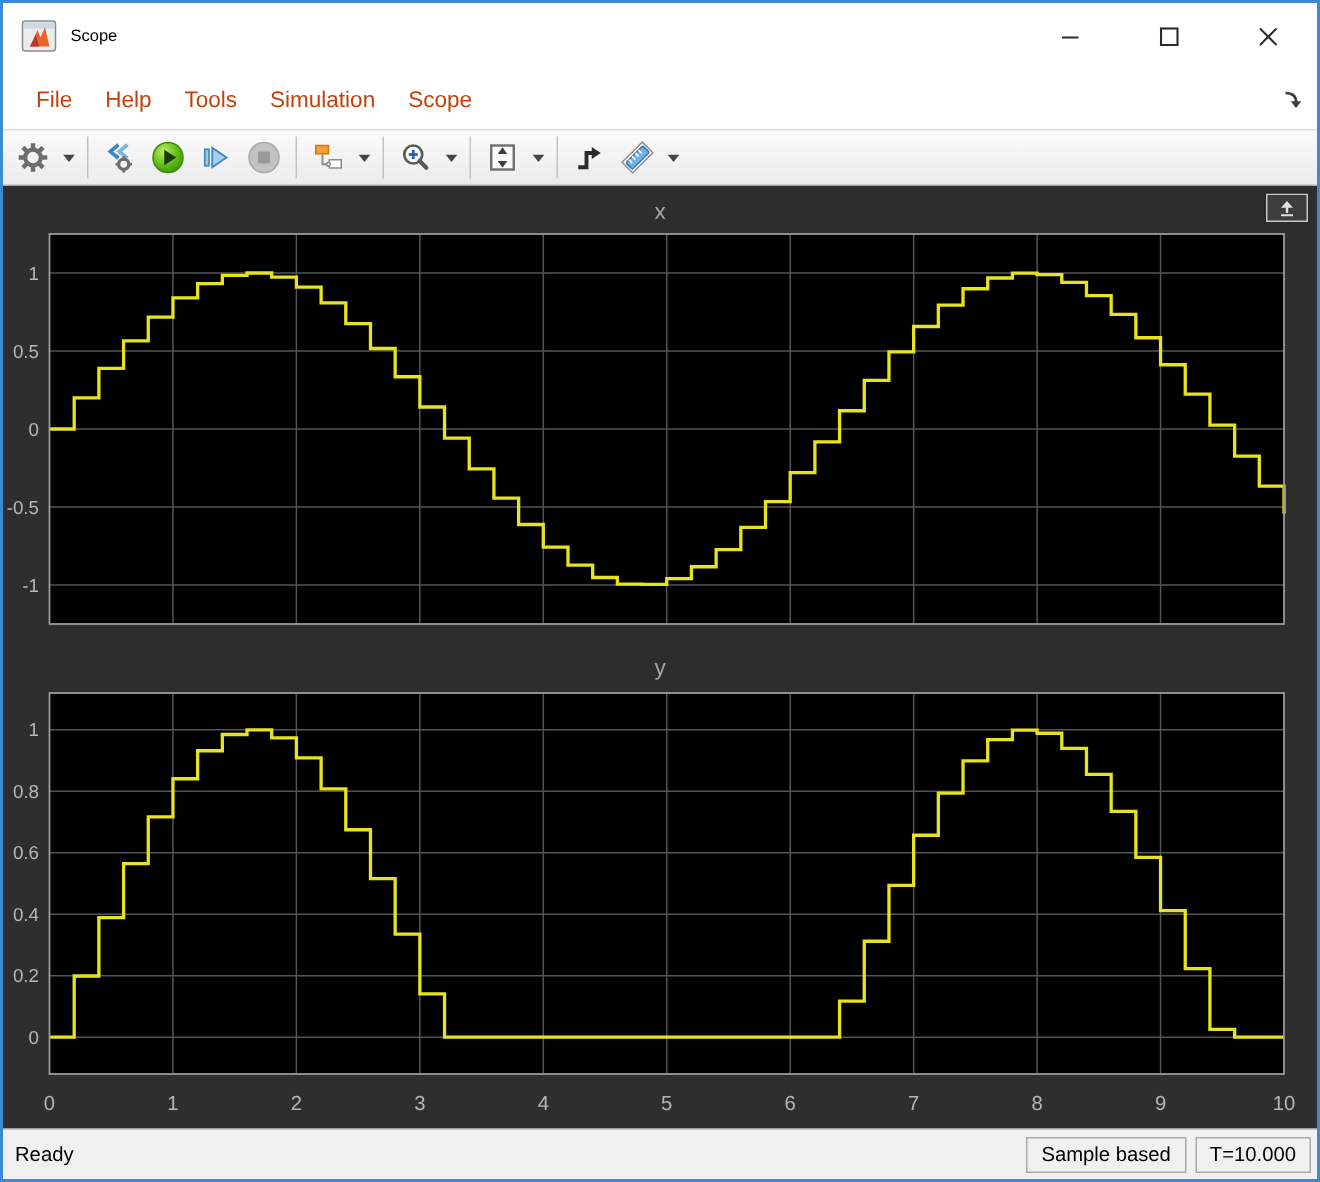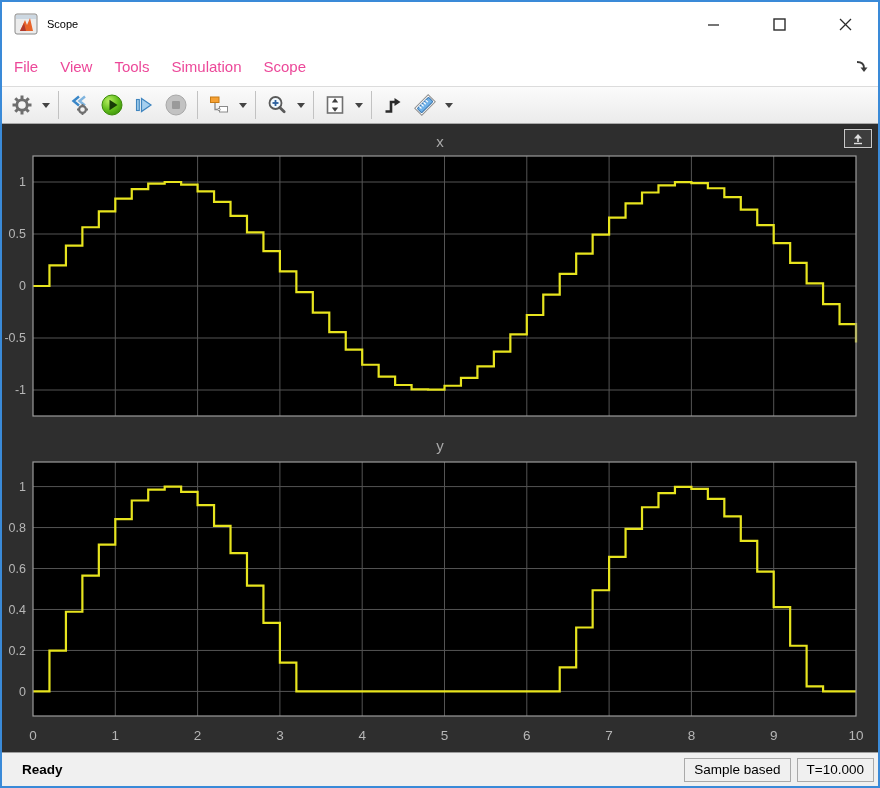--- a/index.html
+++ b/index.html
@@ -10,21 +10,21 @@
   .titlebar{position:absolute;top:0;left:0;right:0;height:44px;background:#fff;
     display:flex;align-items:center;padding-left:12px;box-sizing:border-box;}
   .app-icon{width:24px;height:24px;display:inline-block;}
   .win-title{font-size:11px;color:#000000;margin-left:9px;}
   .win-controls{margin-left:auto;display:flex;height:100%;}
   .win-btn{width:66px;height:100%;border:none;background:transparent;display:flex;
     align-items:center;justify-content:center;padding:0;cursor:default;}
 
   
   .menubar{position:absolute;top:44px;left:0;right:0;height:40px;background:#fff;
-    display:flex;align-items:center;padding-left:12px;box-sizing:border-box;font-size:15px;color:#ec4899;}
+    display:flex;align-items:center;padding-left:22px;box-sizing:border-box;font-size:15px;color:#c2410c;}
   .menu-item{margin-right:22px;cursor:default;}
   .dock-arrow{margin-left:auto;margin-right:8px;width:16px;height:16px;display:flex;align-items:center;justify-content:center;}
 
   
   .toolbar{position:absolute;top:84px;left:0;right:0;height:38px;box-sizing:border-box;
     background:linear-gradient(#fbfbfb,#ebebeb);border-top:1px solid #dcdcdc;border-bottom:1px solid #a9a9a9;
     display:flex;align-items:center;padding:0 4px;}
   .tbtn{width:32px;height:30px;border:none;background:transparent;display:flex;
     align-items:center;justify-content:center;padding:0;}
   .caret{width:15px;height:30px;border:none;background:transparent;display:flex;
@@ -37,21 +37,21 @@
   .chart-title.first{margin-top:8px;}
   .chart-title.second{margin-top:14px;}
   .chart-svg{display:block;}
   svg text{font-family:"Liberation Sans",sans-serif;}
   .expand-btn{position:absolute;top:5px;right:6px;width:26px;height:17px;background:#3d3d3d;
     border:1px solid #c9c9c9;outline:1px solid #2a2a2a;display:flex;align-items:center;justify-content:center;}
 
   
   .statusbar{position:absolute;bottom:0;left:0;right:0;height:34px;background:#f0f0f0;
     border-top:1px solid #9e9e9e;display:flex;align-items:center;box-sizing:border-box;font-size:13.5px;color:#000;}
-  .status-left{padding-left:20px;font-weight:bold;}
+  .status-left{padding-left:8px;}
   .status-panels{margin-left:auto;display:flex;align-items:flex-start;padding-right:4px;}
   .status-panel{height:22px;line-height:22px;padding:0 9px;border:1px solid #a9a9a9;
     background:#f0f0f0;margin-left:6px;white-space:nowrap;}
 </style>
 </head>
 <body>
 
 <div class="window">
 
   <div class="titlebar">
@@ -79,21 +79,21 @@
         <svg width="13" height="13">
           <line x1="1" y1="1" x2="12" y2="12" stroke="#2b2b2b" stroke-width="1.3"></line>
           <line x1="12" y1="1" x2="1" y2="12" stroke="#2b2b2b" stroke-width="1.3"></line>
         </svg>
       </button>
     </div>
   </div>
 
   <div class="menubar">
     <span class="menu-item">File</span>
-    <span class="menu-item">View</span>
+    <span class="menu-item">Help</span>
     <span class="menu-item">Tools</span>
     <span class="menu-item">Simulation</span>
     <span class="menu-item">Scope</span>
     <span class="dock-arrow">
       <svg width="15" height="15" viewBox="0 0 15 15">
         <path d="M2,3 Q9,3 9,9" fill="none" stroke="#3b3b3b" stroke-width="1.8"></path>
         <polygon points="5.5,8.5 12.5,8.5 9,13" fill="#3b3b3b"></polygon>
       </svg>
     </span>
   </div>

